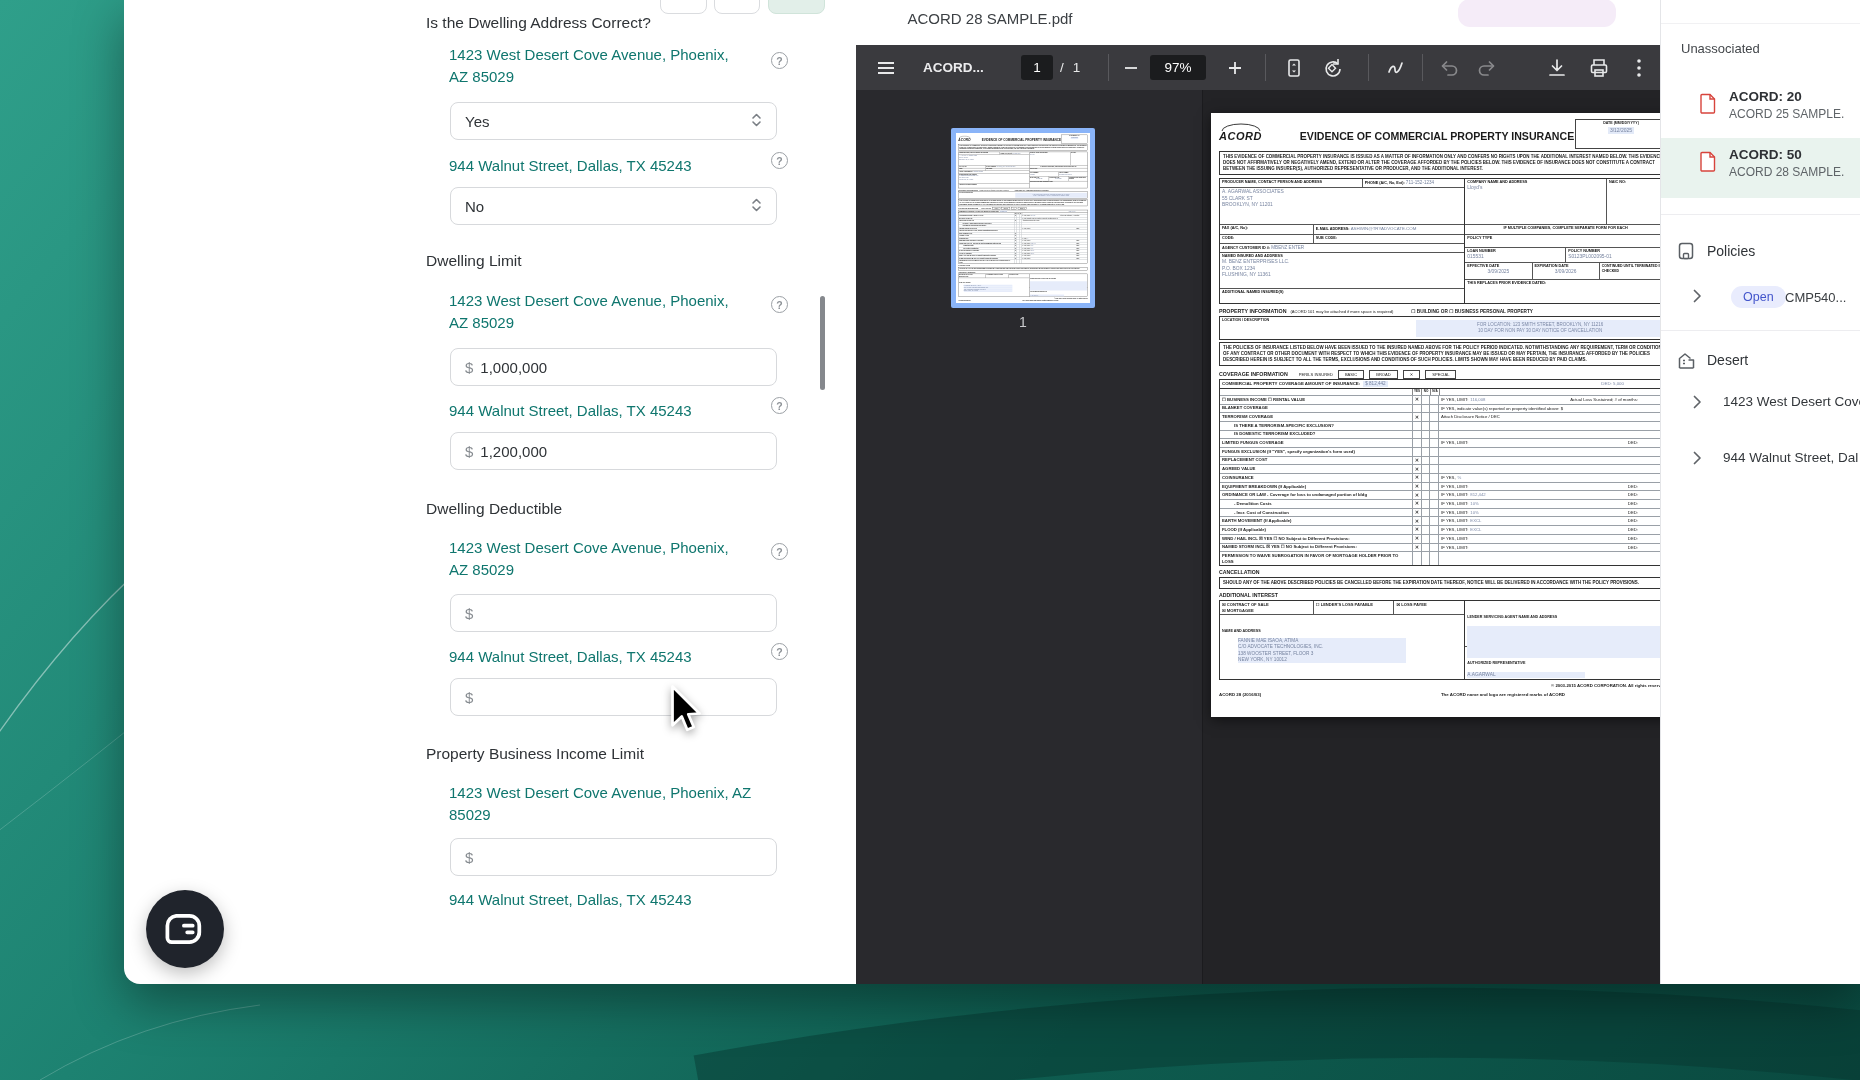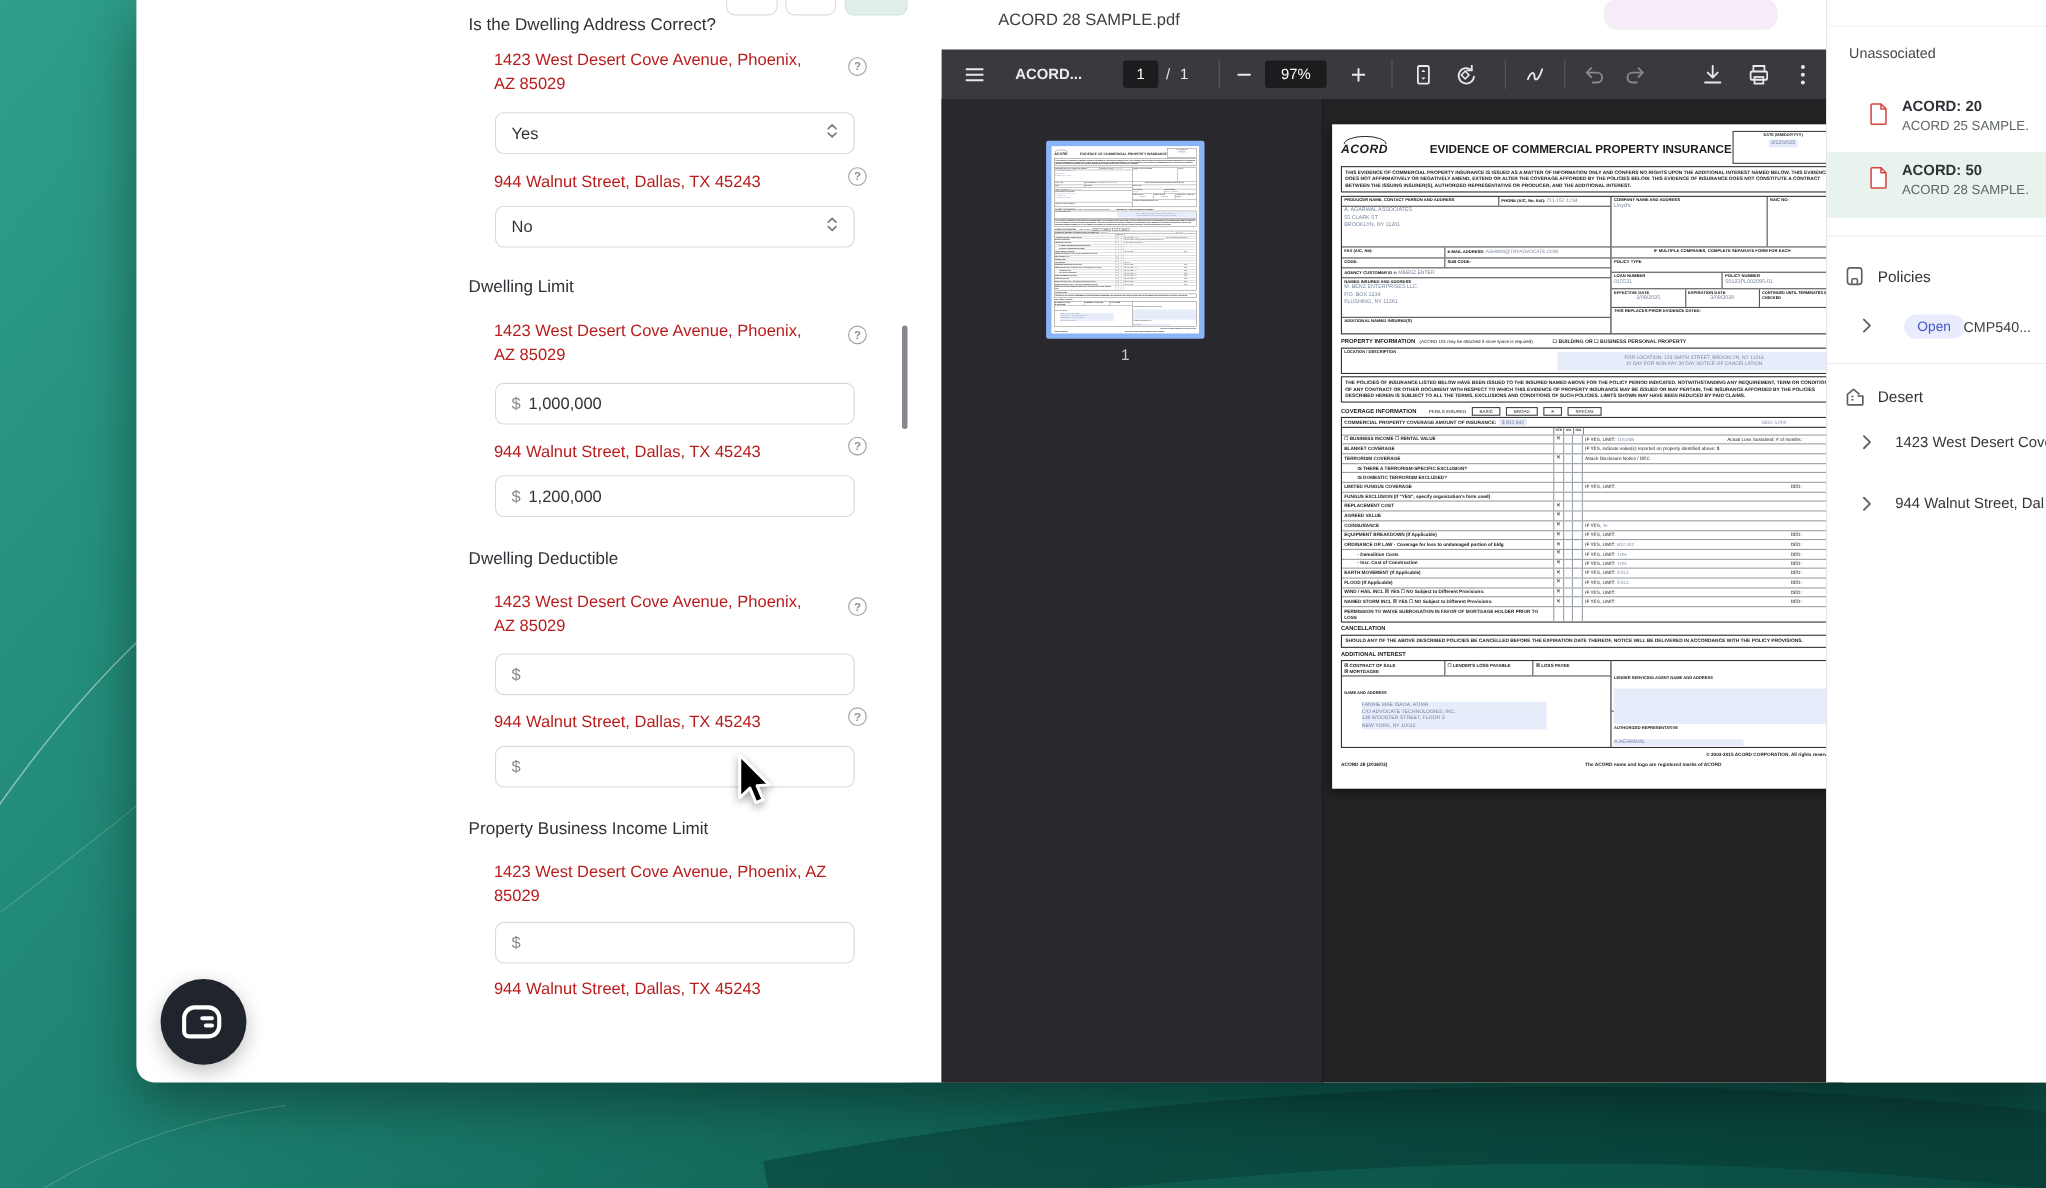--- a/index.html
+++ b/index.html
@@ -22,21 +22,21 @@
     display:flex; align-items:center; justify-content:center; }
 
   
   .form-panel { position:absolute; left:284px; top:0; width:420px; height:984px; background:#fff; }
   .fscroll { position:absolute; left:0; right:0; top:0; bottom:66px; overflow:hidden; }
   .tbtn { position:absolute; top:-14px; height:28px; border-radius:8px; background:#fff; border:1px solid #dadcdf; }
   .tbtn.b1 { left:252px; width:47px; }
   .tbtn.b2 { left:306px; width:46px; }
   .tbtn.b3 { left:360px; width:57px; background:#e2efe9; border-color:#d0e4da; }
   .flabel { position:absolute; left:18px; font-size:15.5px; font-weight:500; color:#2e3236; }
-  .faddr { position:absolute; left:41px; width:302px; font-size:15px; line-height:22px; color:#b91c1c; }
+  .faddr { position:absolute; left:41px; width:302px; font-size:15px; line-height:22px; color:#0f766e; }
   .faddr.wide { width:322px; }
   .help { position:absolute; left:363px; width:17px; height:17px; border:1.5px solid #9ba0a5;
     border-radius:50%; color:#8d9297; font-size:10.5px; font-weight:bold;
     display:flex; align-items:center; justify-content:center; }
   .fbox { position:absolute; left:42px; width:327px; height:38px; background:#fff;
     border:1px solid #d7d9dc; border-radius:8px; display:flex; align-items:center; padding:0 14px;
     font-size:15px; color:#2f3337; }
   .fbox .cur { color:#868b90; }
   .fbox .val { margin-left:7px; color:#2f3337; }
   .fbox .stepper { margin-left:auto; }

